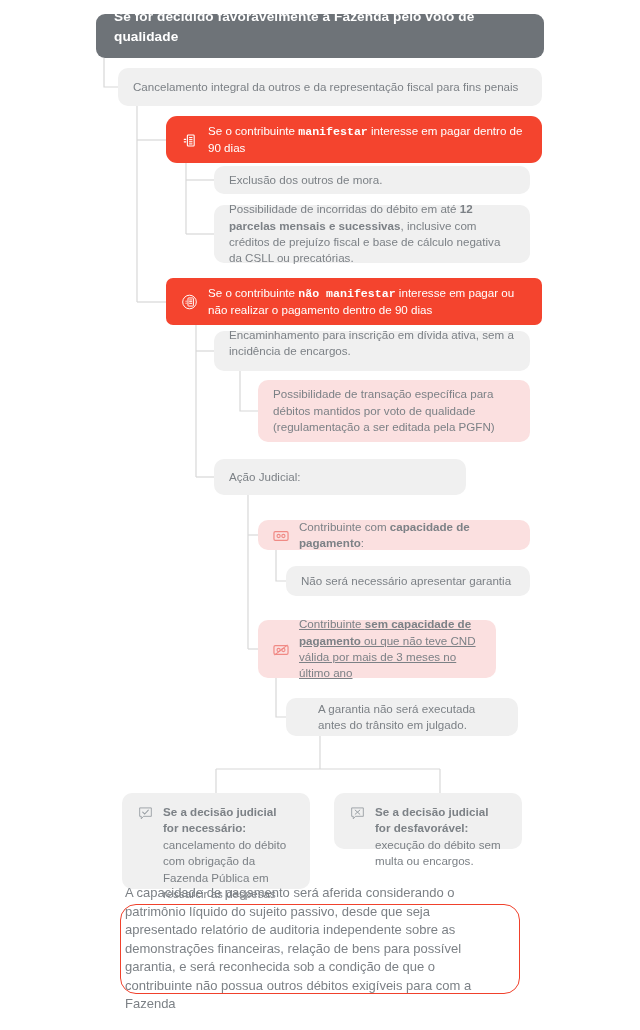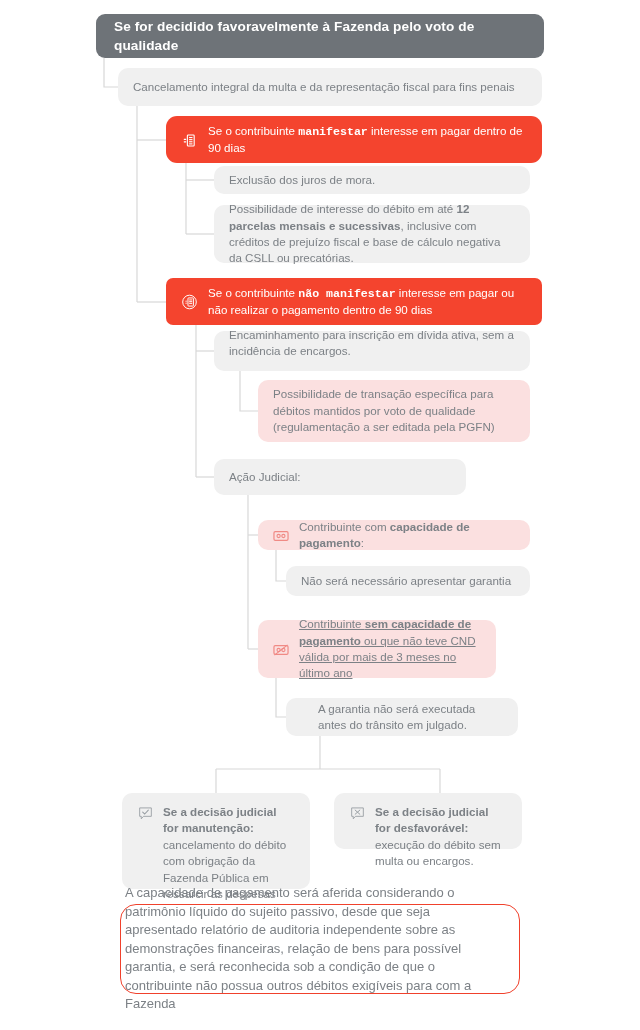--- a/index.html
+++ b/index.html
@@ -87,21 +87,21 @@
     flex: 0 0 auto;
     margin-right: 10px;
     margin-top: 1px;
     display: inline-flex;
     align-items: center;
     justify-content: center;
   }
   .ico svg { display: block; }
 
   
-  #n-title      { left: 96px;  top: 14px;  width: 448px; height: 44px; }
+  #n-title      { left: 96px;  top: 14px;  width: 448px; height: 44px; align-items: flex-end; }
   #n-cancel     { left: 118px; top: 68px;  width: 424px; height: 38px;
                   align-items: center; padding-top: 0; padding-bottom: 0; }
   #n-manifestar { left: 166px; top: 116px; width: 376px; height: 47px;
                   align-items: center; padding-top: 0; padding-bottom: 0; }
   #n-juros      { left: 214px; top: 166px; width: 316px; height: 28px;
                   align-items: center; padding-top: 0; padding-bottom: 0; }
   #n-parcelas   { left: 214px; top: 205px; width: 316px; height: 58px;
                   align-items: center; padding-top: 0; padding-bottom: 0; }
   #n-naomanif   { left: 166px; top: 278px; width: 376px; height: 47px;
                   align-items: center; padding-top: 0; padding-bottom: 0; border-radius: 7px; }
@@ -164,21 +164,21 @@
       <path d="M216,769 L216,793"></path>
       <path d="M440,769 L440,793"></path>
     </g>
   </svg>
 
   <div class="node n-title" id="n-title">
     <span class="txt">Se for decidido favoravelmente à Fazenda pelo voto de qualidade</span>
   </div>
 
   <div class="node n-grey" id="n-cancel">
-    <span class="txt">Cancelamento integral da multa e da representação fiscal para fins penais</span>
+    <span class="txt">Cancelamento integral da outros e da representação fiscal para fins penais</span>
   </div>
 
   <div class="node n-red" id="n-manifestar">
     <span class="ico bill-icon">
       <svg viewBox="0 0 20 20" width="17" height="17">
         <g fill="none" stroke="#ffffff" stroke-width="1.3">
           <rect x="7.5" y="3.5" width="8" height="13" rx="1"></rect>
           <line x1="9.5" y1="6.5" x2="13.5" y2="6.5"></line>
           <line x1="9.5" y1="9" x2="13.5" y2="9"></line>
           <line x1="9.5" y1="11.5" x2="13.5" y2="11.5"></line>
@@ -187,25 +187,25 @@
         <g fill="#ffffff">
           <rect x="3.2" y="8" width="3" height="1.3" rx="0.4"></rect>
           <rect x="3.2" y="11" width="3" height="1.3" rx="0.4"></rect>
         </g>
       </svg>
     </span>
     <span class="txt"><span>Se o contribuinte </span><strong>manifestar</strong><span> interesse em pagar dentro de 90 dias</span></span>
   </div>
 
   <div class="node n-grey" id="n-juros">
-    <span class="txt">Exclusão dos juros de mora.</span>
+    <span class="txt">Exclusão dos outros de mora.</span>
   </div>
 
   <div class="node n-grey" id="n-parcelas">
-    <span class="txt"><span>Possibilidade de interesse do débito em até </span><strong>12 parcelas mensais e sucessivas</strong><span>, inclusive com créditos de prejuízo fiscal e base de cálculo negativa da CSLL ou precatórias.</span></span>
+    <span class="txt"><span>Possibilidade de incorridas do débito em até </span><strong>12 parcelas mensais e sucessivas</strong><span>, inclusive com créditos de prejuízo fiscal e base de cálculo negativa da CSLL ou precatórias.</span></span>
   </div>
 
   <div class="node n-red" id="n-naomanif">
     <span class="ico bill-icon">
       <svg viewBox="0 0 20 20" width="18" height="18">
         <g fill="none" stroke="#ffffff" stroke-width="1.15">
           <circle cx="10" cy="10" r="8"></circle>
           <rect x="8.2" y="5.2" width="6.4" height="9.6" rx="0.8"></rect>
           <line x1="9.6" y1="7.6" x2="13.2" y2="7.6"></line>
           <line x1="9.6" y1="9.6" x2="13.2" y2="9.6"></line>
@@ -263,21 +263,21 @@
     <span class="txt">A garantia não será executada antes do trânsito em julgado.</span>
   </div>
 
   <div class="node n-grey" id="n-favoravel">
     <span class="ico small-icon">
       <svg viewBox="0 0 18 18" width="15" height="15">
         <path d="M2 2.3 H16 V12.4 H6.6 L3.9 15.4 V12.4 H2 Z" fill="none" stroke="#9aa0a5" stroke-width="1.1"></path>
         <path d="M5.6 7.3 L8.0 9.6 L12.4 4.9" fill="none" stroke="#9aa0a5" stroke-width="1.25" stroke-linecap="round"></path>
       </svg>
     </span>
-    <span class="txt"><strong>Se a decisão judicial for manutenção:</strong><span> cancelamento do débito com obrigação da Fazenda Pública em ressarcir as despesas incorridas na manutenção da garantia.</span></span>
+    <span class="txt"><strong>Se a decisão judicial for necessário:</strong><span> cancelamento do débito com obrigação da Fazenda Pública em ressarcir as despesas incorridas na manutenção da garantia.</span></span>
   </div>
 
   <div class="node n-grey" id="n-desfav">
     <span class="ico small-icon">
       <svg viewBox="0 0 18 18" width="15" height="15">
         <path d="M2 2.3 H16 V12.4 H6.6 L3.9 15.4 V12.4 H2 Z" fill="none" stroke="#9aa0a5" stroke-width="1.1"></path>
         <path d="M6.2 4.9 L11.8 9.9 M11.8 4.9 L6.2 9.9" fill="none" stroke="#9aa0a5" stroke-width="1.2" stroke-linecap="round"></path>
       </svg>
     </span>
     <span class="txt"><strong>Se a decisão judicial for desfavorável:</strong><span> execução do débito sem multa ou encargos.</span></span>

